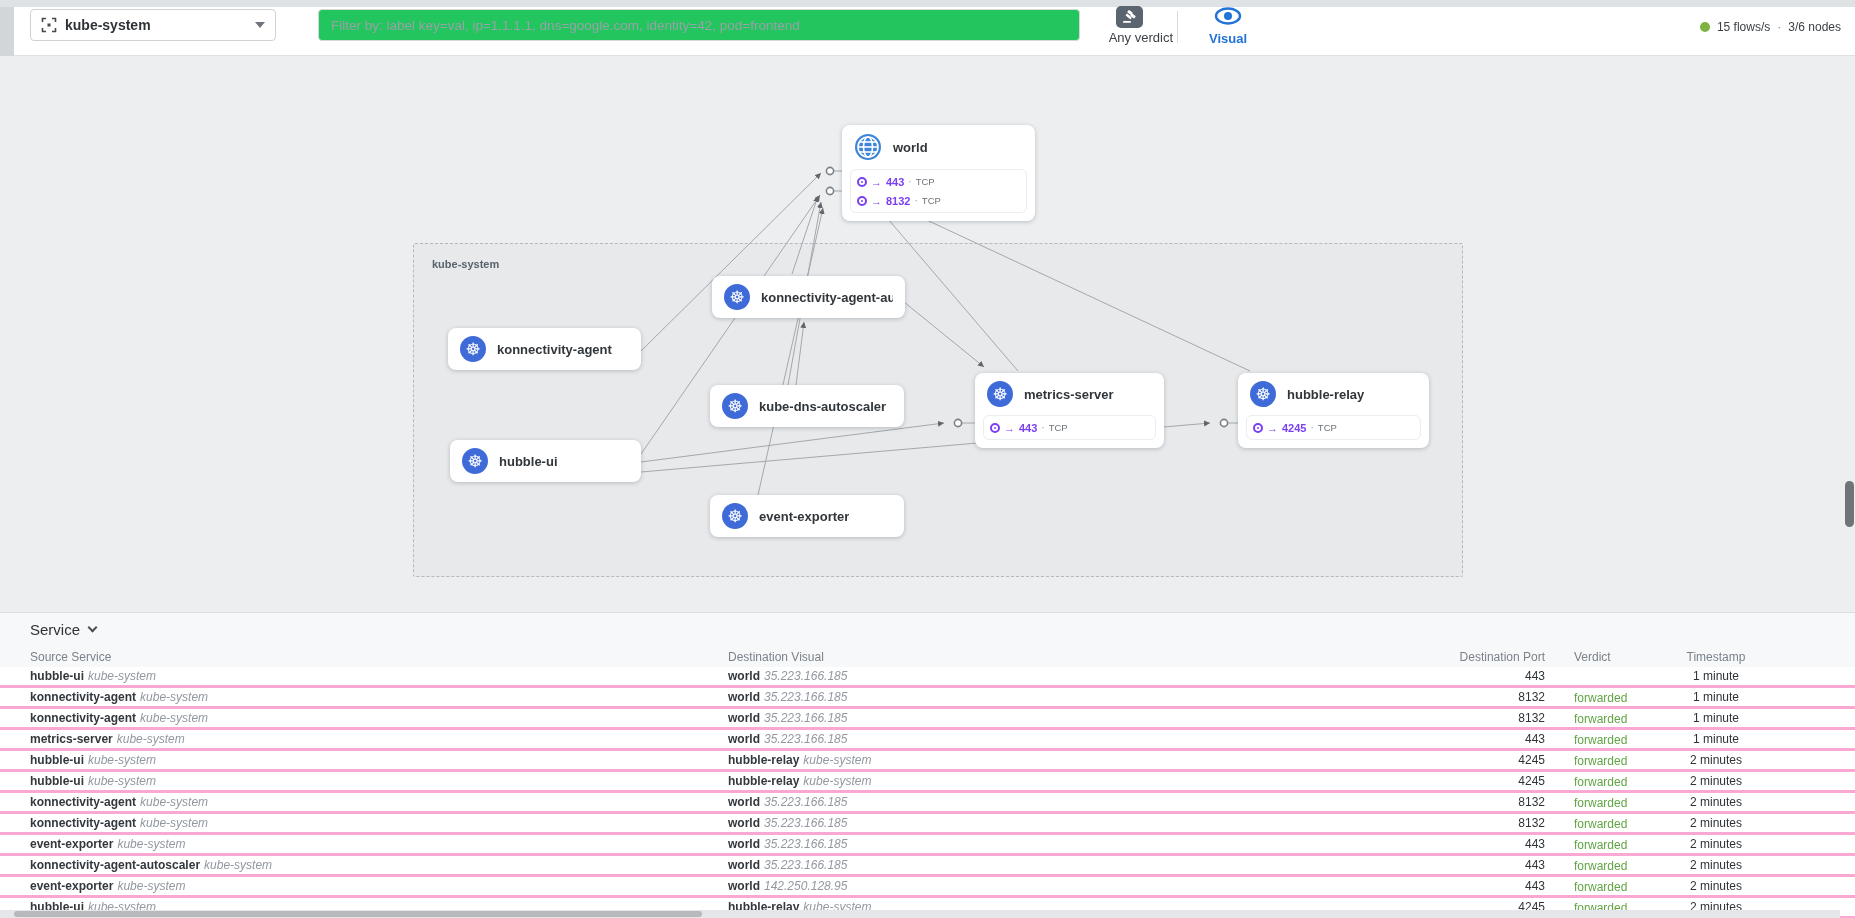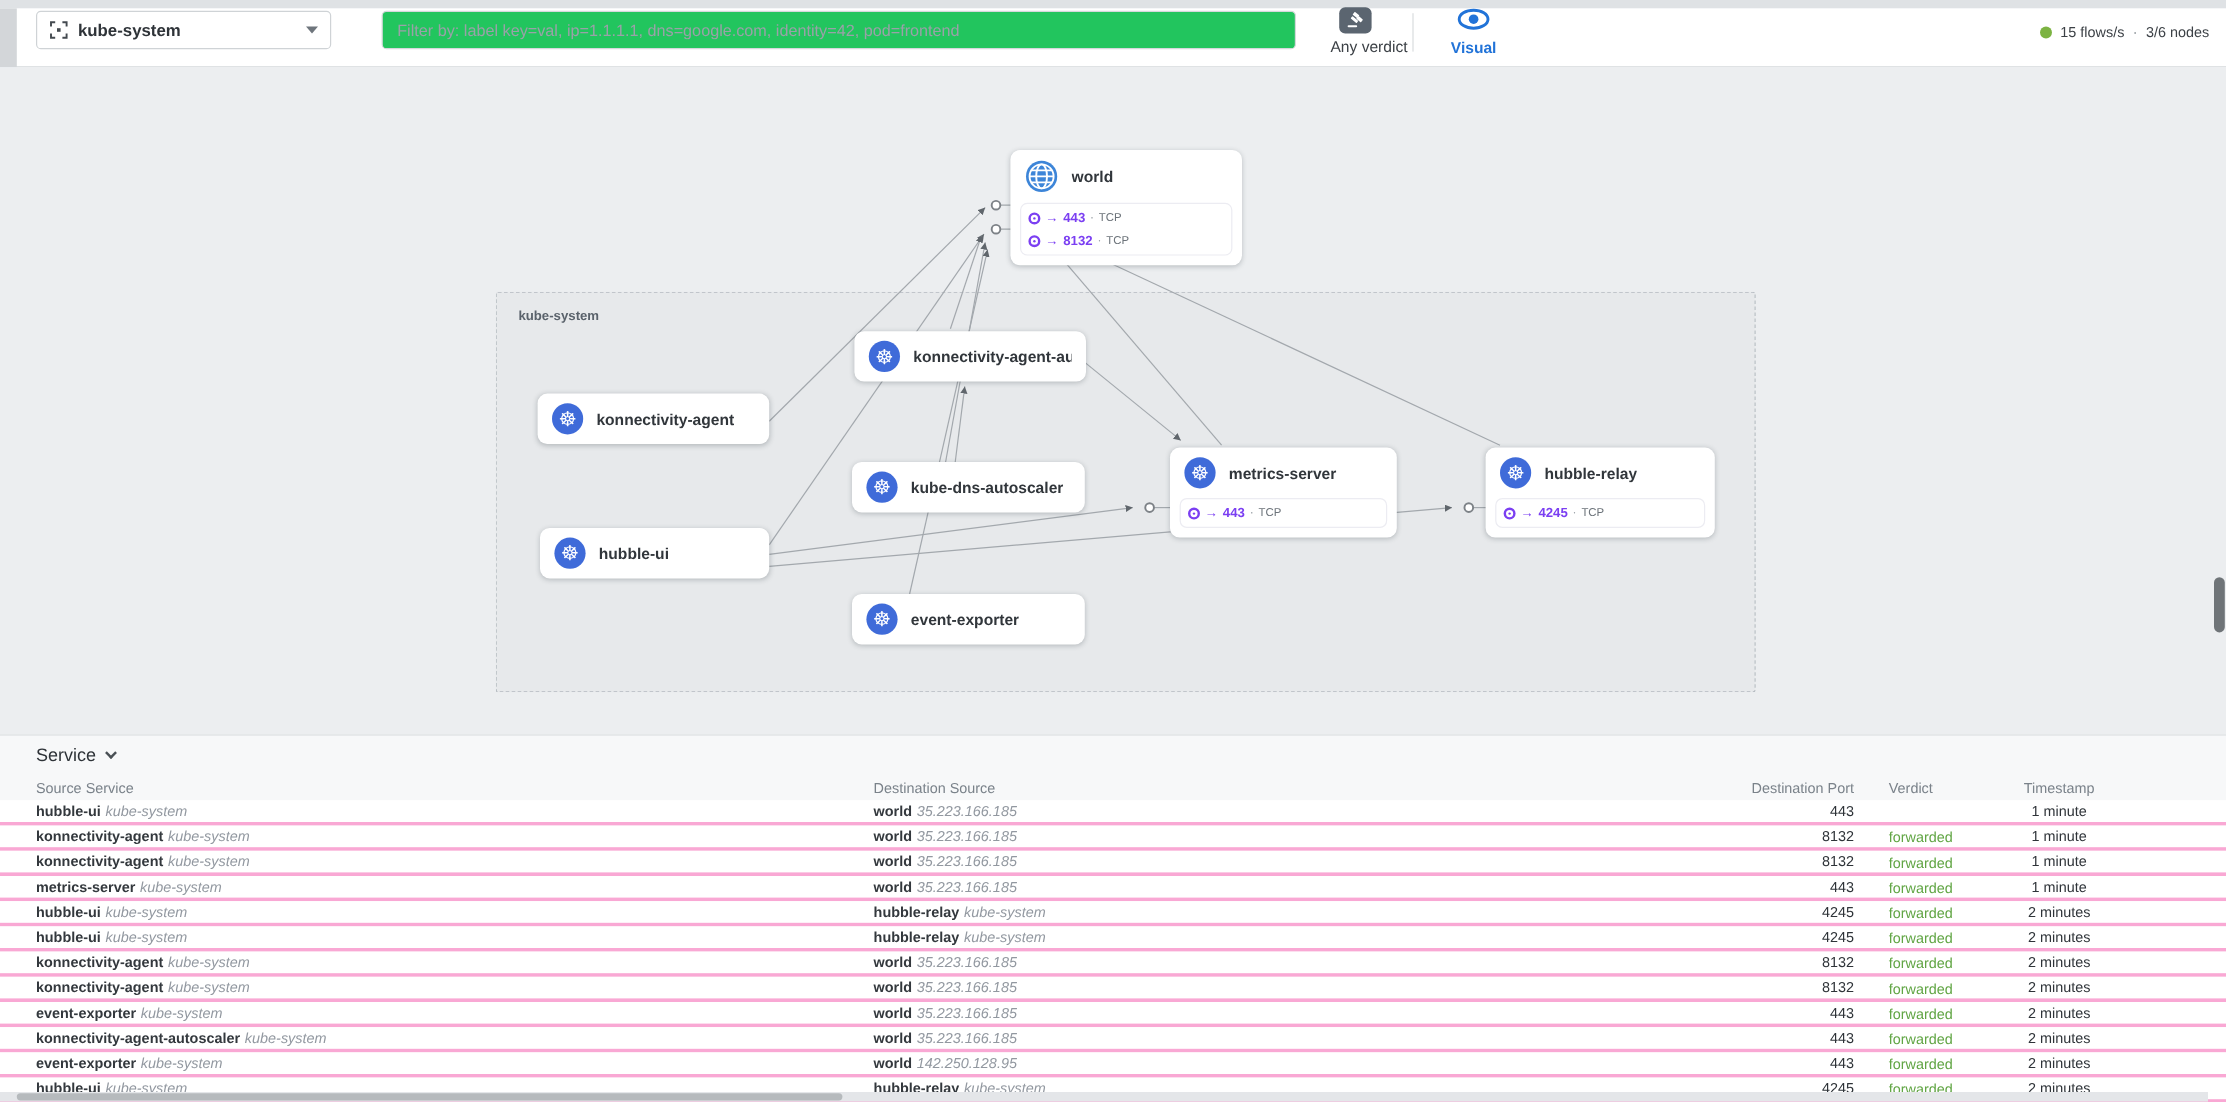--- a/index.html
+++ b/index.html
@@ -294,21 +294,21 @@
   <div class="page-scroll-thumb"></div>
 </div>
 
 <div class="flows">
   <div class="columns-bar">
     <span class="txt">Service</span>
     <span class="chev-down"></span>
   </div>
   <div class="thead">
     <span class="col-src">Source Service</span>
-    <span class="col-dst">Destination Source</span>
+    <span class="col-dst">Destination Visual</span>
     <span class="col-port">Destination Port</span>
     <span class="col-verd">Verdict</span>
     <span class="col-time">Timestamp</span>
   </div>
   <div class="tbody">
       <div class="tr">
         <span class="col-src"><b>hubble-ui</b><i>kube-system</i></span>
         <span class="col-dst"><b>world</b><i>35.223.166.185</i></span>
         <span class="col-port"><span>443</span></span>
         <span class="col-verd"><span>forwarded</span></span>

